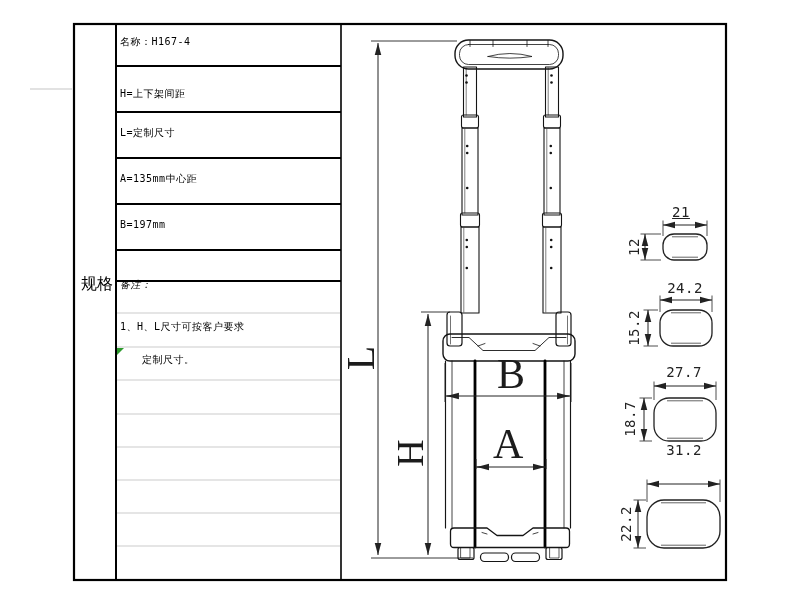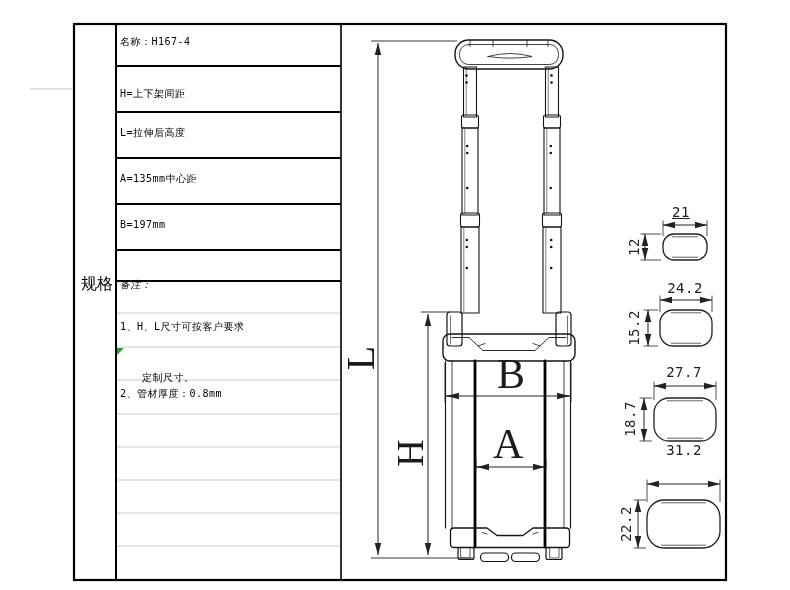--- a/index.html
+++ b/index.html
@@ -198,28 +198,27 @@
         <line x1="633.5" y1="548" x2="646" y2="548" stroke-width="0.8"></line>
         <line x1="638" y1="500" x2="638" y2="548" marker-start="url(#arr)" marker-end="url(#arr)"></line>
       </g>
     </g>
   </svg>
 
   <div class="t cat" style="left:81px;top:262px;">规格</div>
 
   <span class="t cell" style="left:120px;top:37px;">名称：H167-4</span>
   <span class="t cell" style="left:120px;top:89px;">H=上下架间距</span>
-  <span class="t cell" style="left:120px;top:128px;">L=拉伸后高度</span>
+  <span class="t cell" style="left:120px;top:128px;">L=定制尺寸</span>
   <span class="t cell" style="left:120px;top:174px;">A=135mm中心距</span>
   <span class="t cell" style="left:120px;top:220px;text-align:center;">B=197mm</span>
 
   <span class="t cell" style="left:120px;top:280px;font-style:italic;">备注：</span>
   <span class="t cell" style="left:120px;top:322px;">1、H、L尺寸可按客户要求</span>
-  <span class="t cell" style="left:142px;top:355px;margin-top:18px;">定制尺寸。</span>
-  <span class="t cell" style="left:120px;top:389px;">2、管材厚度：0.8mm</span>
+  <span class="t cell" style="left:142px;top:355px;">定制尺寸。</span>
 
   <div class="flag" style="left:117px;top:348px;"></div>
 
   <span class="t dimletter rot" style="left:340px;top:338px;width:42px;font-size:40px;">L</span>
   <span class="t dimletter rot" style="left:392px;top:434px;width:36px;font-size:38px;">H</span>
   <span class="t dimletter" style="left:497px;top:353px;width:28px;font-size:42px;">B</span>
   <span class="t dimletter" style="left:493px;top:423px;width:28px;font-size:42px;">A</span>
 
   <span class="t dimnum" style="left:666px;top:205px;width:30px;text-decoration:underline;">21</span>
   <span class="t dimnum rot" style="left:619px;top:240px;width:30px;">12</span>

